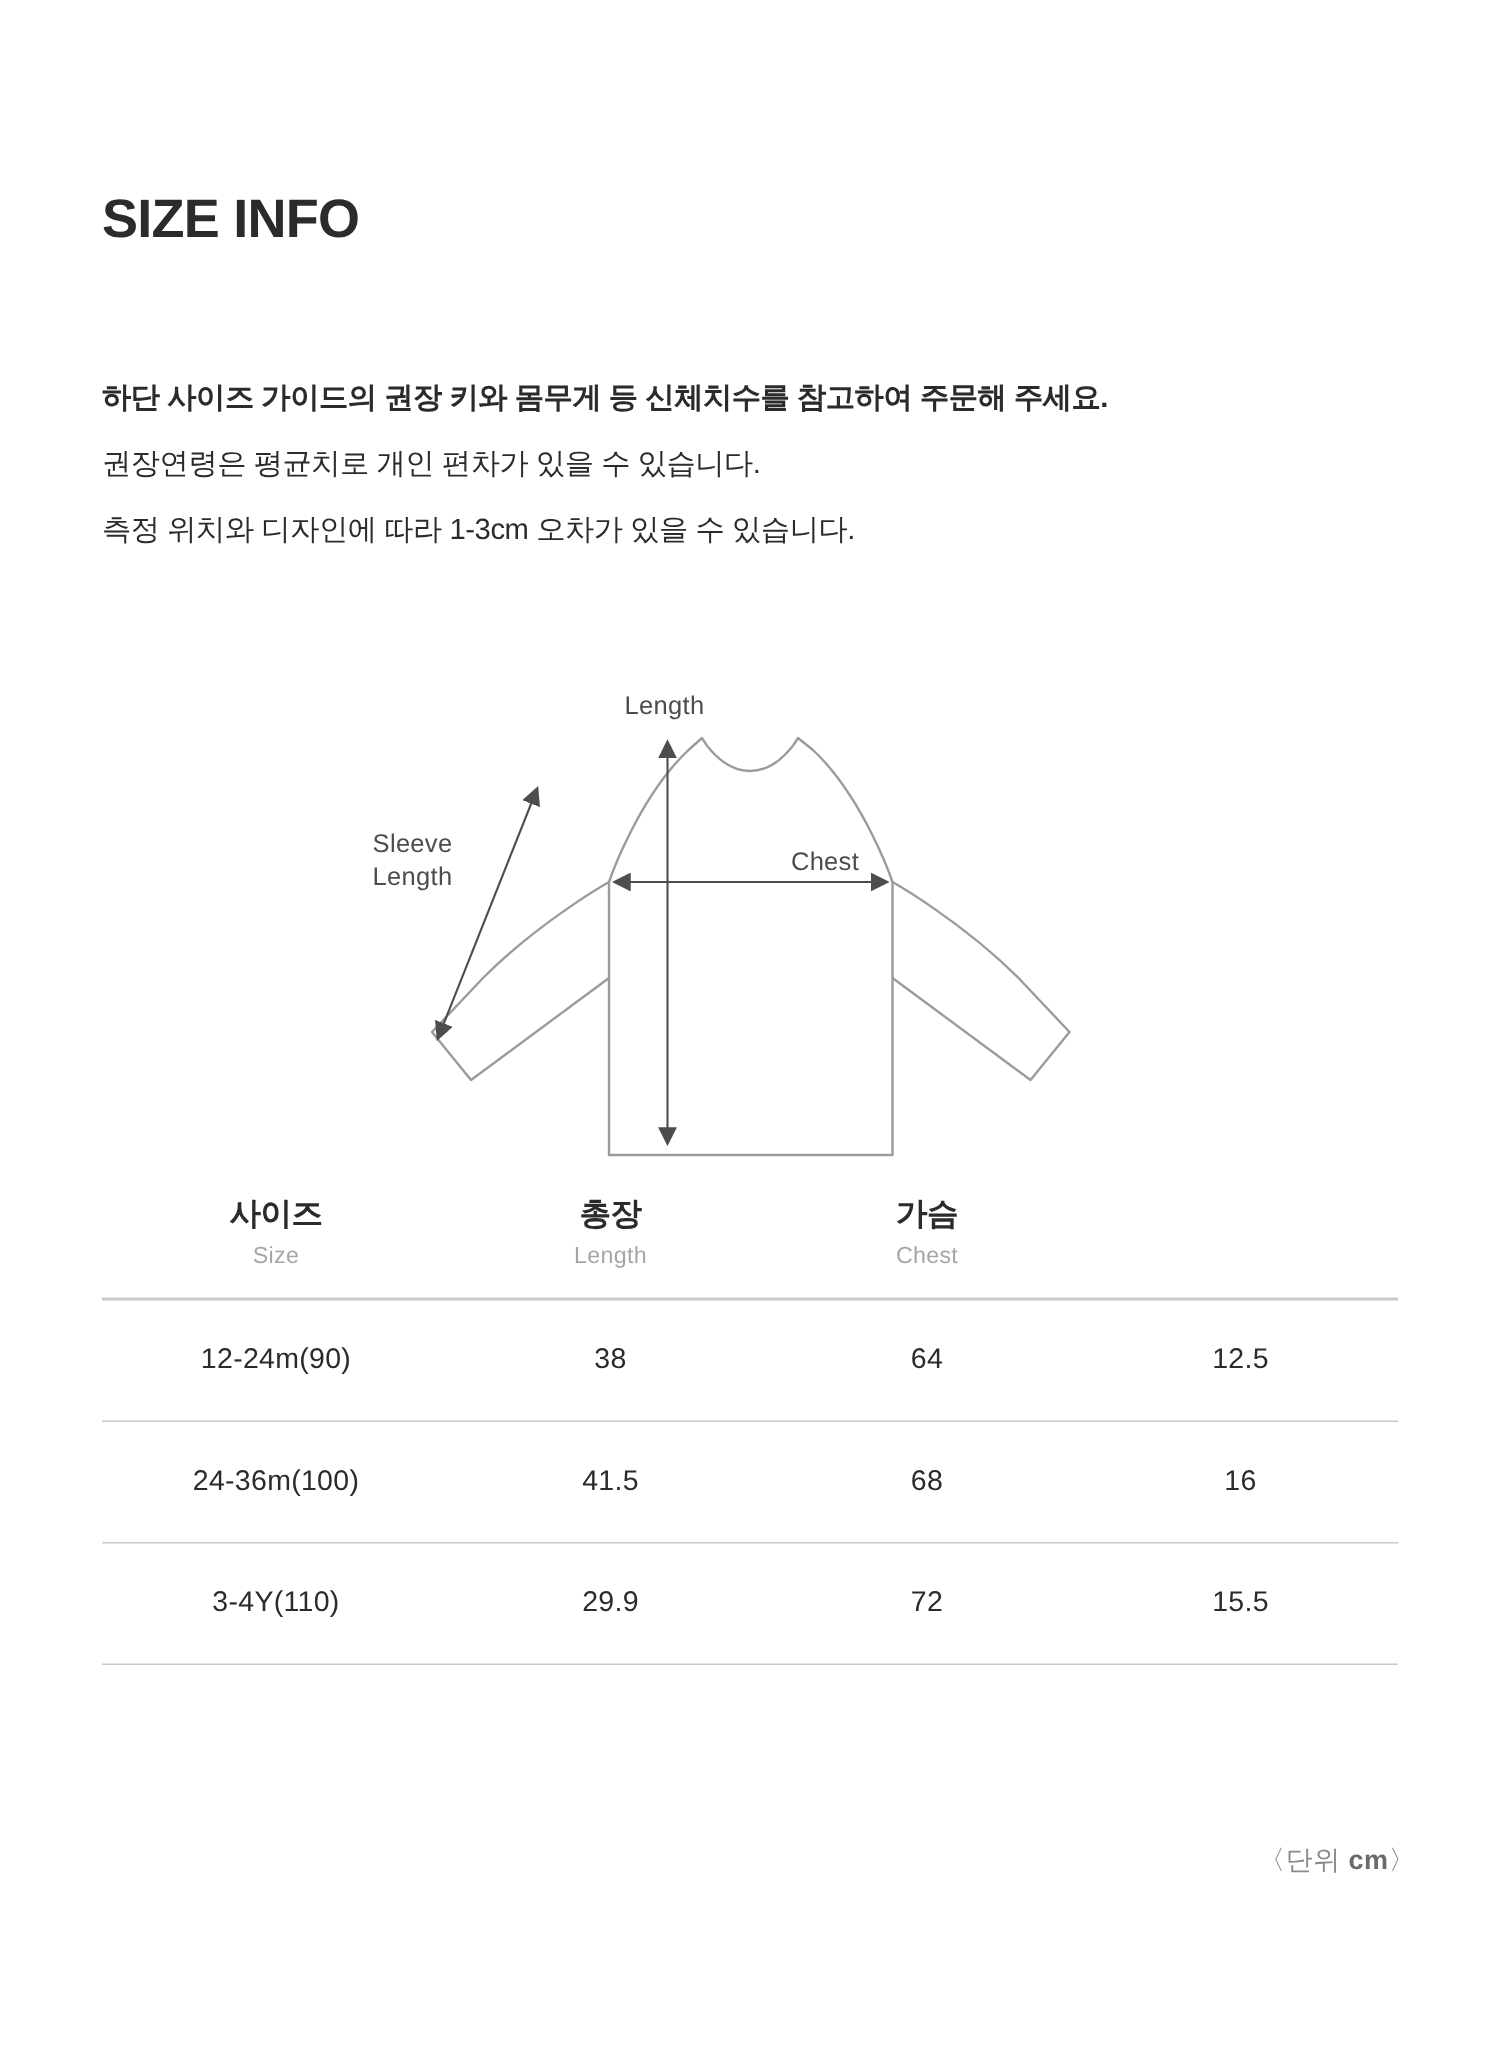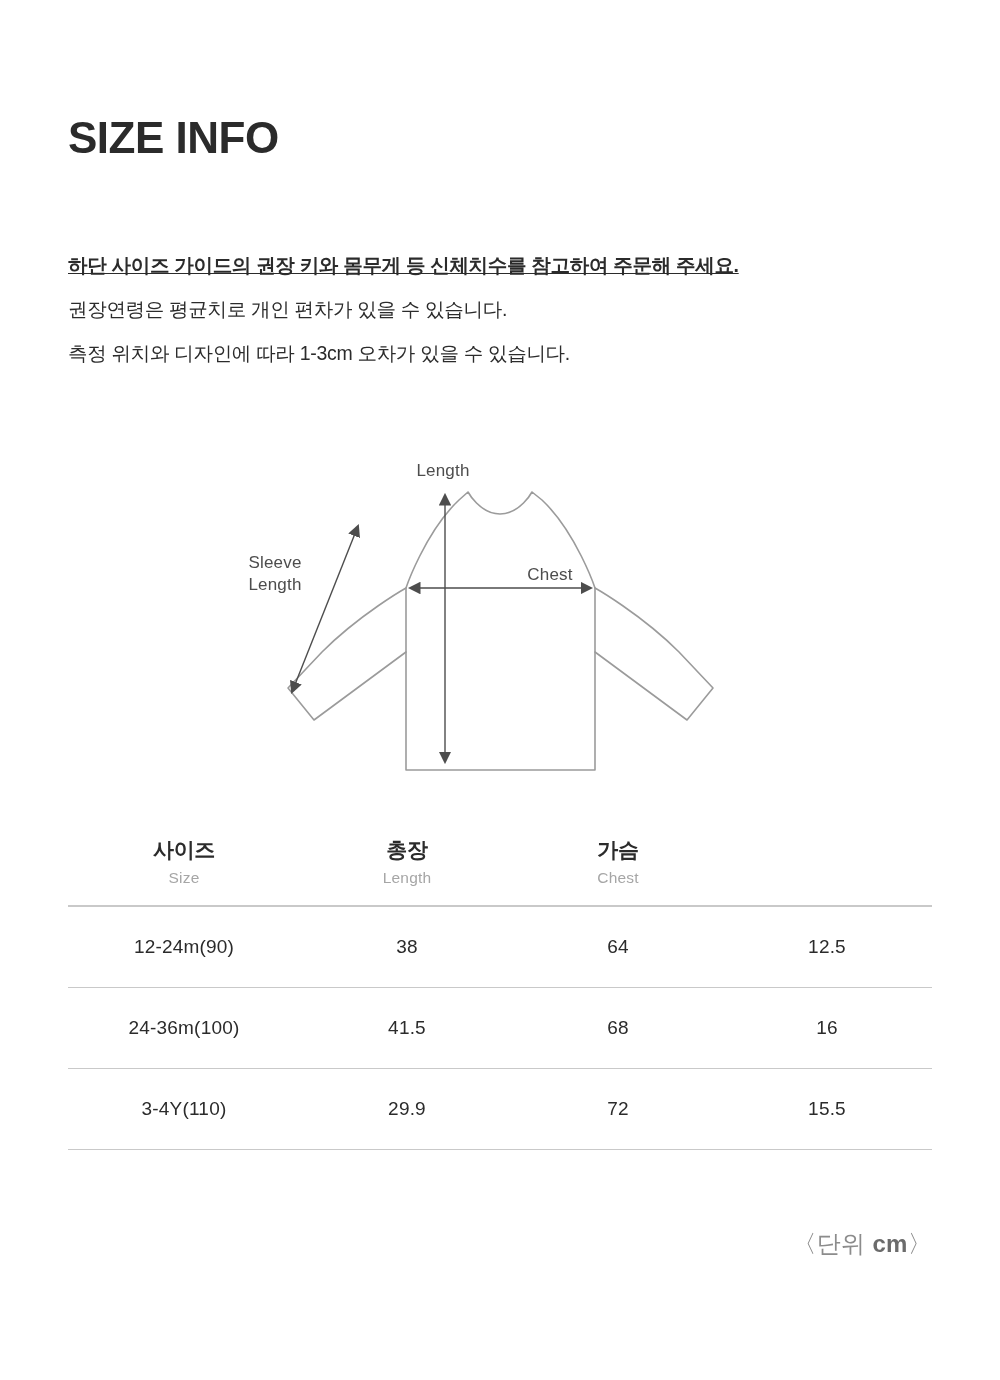--- a/index.html
+++ b/index.html
@@ -15,42 +15,42 @@
     width: 1000px;
     height: 1380px;
     background: #ffffff;
     overflow: hidden;
   }
 
   
   .title {
     position: absolute;
     left: 68px;
-    top: 116px;
-    font-size: 44px;
+    top: 128px;
+    font-size: 36px;
     font-weight: bold;
     letter-spacing: -0.5px;
     color: #2b2b2b;
     line-height: 1;
   }
 
   
   .desc {
     position: absolute;
     left: 68px;
     top: 243px;
     width: 860px;
   }
   .desc-line {
     font-size: 19.5px;
     line-height: 44px;
     color: #2b2b2b;
     letter-spacing: -0.3px;
   }
-  .desc-line.bold { font-weight: bold; text-decoration: underline; }
+  .desc-line.bold { font-weight: bold; }
 
   
   .illus {
     position: absolute;
     left: 210px;
     top: 440px;
     width: 580px;
     height: 340px;
   }
   .illus svg { display: block; }
@@ -69,21 +69,20 @@
   
   .table {
     position: absolute;
     left: 68px;
     top: 795px;
     width: 864px;
   }
   .thead {
     display: flex;
     padding-bottom: 14px;
-    margin-top: 40px;
   }
   .thead .cell {
     text-align: center;
   }
   .th-kr {
     font-size: 21px;
     font-weight: bold;
     color: #2b2b2b;
     line-height: 30px;
     letter-spacing: -0.3px;
@@ -110,23 +109,23 @@
     color: #2b2b2b;
     letter-spacing: 0.2px;
   }
   .c0 { width: 232px; }
   .c1 { width: 214px; }
   .c2 { width: 208px; }
   .c3 { width: 210px; }
 
   .unit {
     position: absolute;
-    right: 68px;
+    right: 56px;
     top: 1228px;
-    font-size: 24px;
+    font-size: 18px;
     color: #8c8c8c;
     letter-spacing: 0.3px;
   }
   .unit b { color: #6b6b6b; font-weight: bold; }
 </style>
 </head>
 <body>
 
 <div class="page">
 

